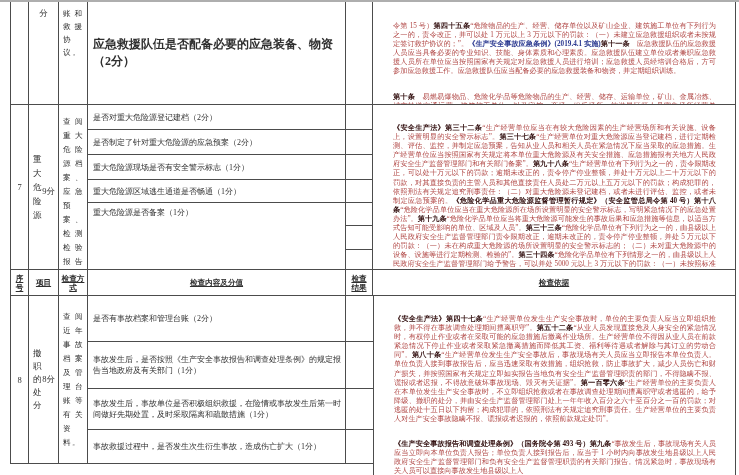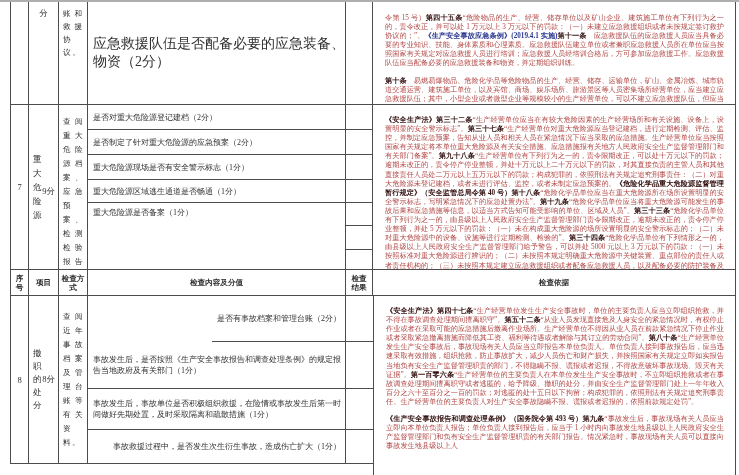--- a/index.html
+++ b/index.html
@@ -27,29 +27,29 @@
   .seqcell{display:flex;align-items:center;justify-content:center;font-size:8.5px;}
   .itemcell{display:flex;flex-direction:row;align-items:center;justify-content:center;font-size:8.5px;}
   .vname{width:10px;text-align:center;word-break:break-all;line-height:14px;}
   .vname.tight{line-height:13px;}
   .vscore{margin-top:9px;text-align:center;line-height:13px;}
   .vunit{margin-top:9px;text-align:center;line-height:13px;}
   .methodcell{font-size:7.6px;line-height:14px;letter-spacing:1.5px;text-align:justify;word-break:break-all;padding:10px 3px 0 4px;}
   .methodcell.mid{display:block;padding-top:0;align-self:center;}
   .subcol{display:flex;flex-direction:column;}
   .sub{box-sizing:border-box;display:flex;align-items:center;padding:0 4px 0 5px;font-size:8px;line-height:11px;}
-  .centerv{display:flex;align-items:center;padding-left:5px;font-size:14px;}
+  .centerv{display:flex;align-items:center;padding-left:5px;font-size:12px;font-weight:bold;}
 
   .basis{font-size:7.2px;line-height:9.1px;text-align:justify;word-break:break-all;padding:4px 3px 0 4px;color:var(--c-red);}
-  .basis .para{margin:8px;}
+  .basis .para{margin:16px;}
   .sr{color:var(--c-red);}
   .sb{color:var(--c-dark);font-weight:bold;}
   .sc{color:var(--c-blue);font-weight:bold;}
 
-  .hcell{display:flex;align-items:center;justify-content:center;text-align:center;font-weight:bold;font-size:7.6px;line-height:9px;word-break:break-all;padding:0 2px;}
+  .hcell{display:flex;align-items:center;justify-content:center;text-align:center;font-weight:bold;font-size:7.6px;line-height:9px;word-break:break-all;padding:0 2px;text-decoration:underline;}
 
   .toptext{padding-top:6px;text-align:center;font-size:8.5px;}
   .topmethod{font-size:7.6px;line-height:13px;letter-spacing:2px;text-align:justify;word-break:break-all;padding:5px 3px 0 4px;}
 
   .dgroup{display:flex;border-left:1px solid var(--cb);}
 </style>
 </head>
 <body>
 
 <div class="page">
@@ -123,21 +123,21 @@
       <div class="dgroup bb" style="height:167px;">
         <div class="c w1 seqcell" style="border-bottom:none;">8</div>
         <div class="c w2 itemcell" style="border-bottom:none;">
           <div class="vname tight">撤职的处分</div>
           <div class="vscore" style="margin-top:0;">8</div>
           <div class="vunit" style="margin-top:0;">分</div>
         </div>
         <div class="c w3" style="border-bottom:none;display:flex;align-items:flex-end;">
           <div class="methodcell mid" style="border:none;">查阅近年事故档案及管理台账等有关资料。</div>
         </div>
-        <div class="c w4 subcol" style="border-bottom:none;align-items:flex-end;">
+        <div class="c w4 subcol" style="border-bottom:none;">
           <div class="sub" style="height:46px;border-bottom:1px solid var(--cb);">
               <span>是否有事故档案和管理台账（2分）</span>
             </div>
           <div class="sub" style="height:47px;border-bottom:1px solid var(--cb);">
               <span>事故发生后，是否按照《生产安全事故报告和调查处理条例》的规定报告当地政府及有关部门（1分）</span>
             </div>
           <div class="sub" style="height:41px;border-bottom:1px solid var(--cb);">
               <span>事故发生后，事故单位是否积极组织救援，在险情或事故发生后第一时间做好先期处置，及时采取隔离和疏散措施（1分）</span>
             </div>
           <div class="sub" style="height:32px;">

